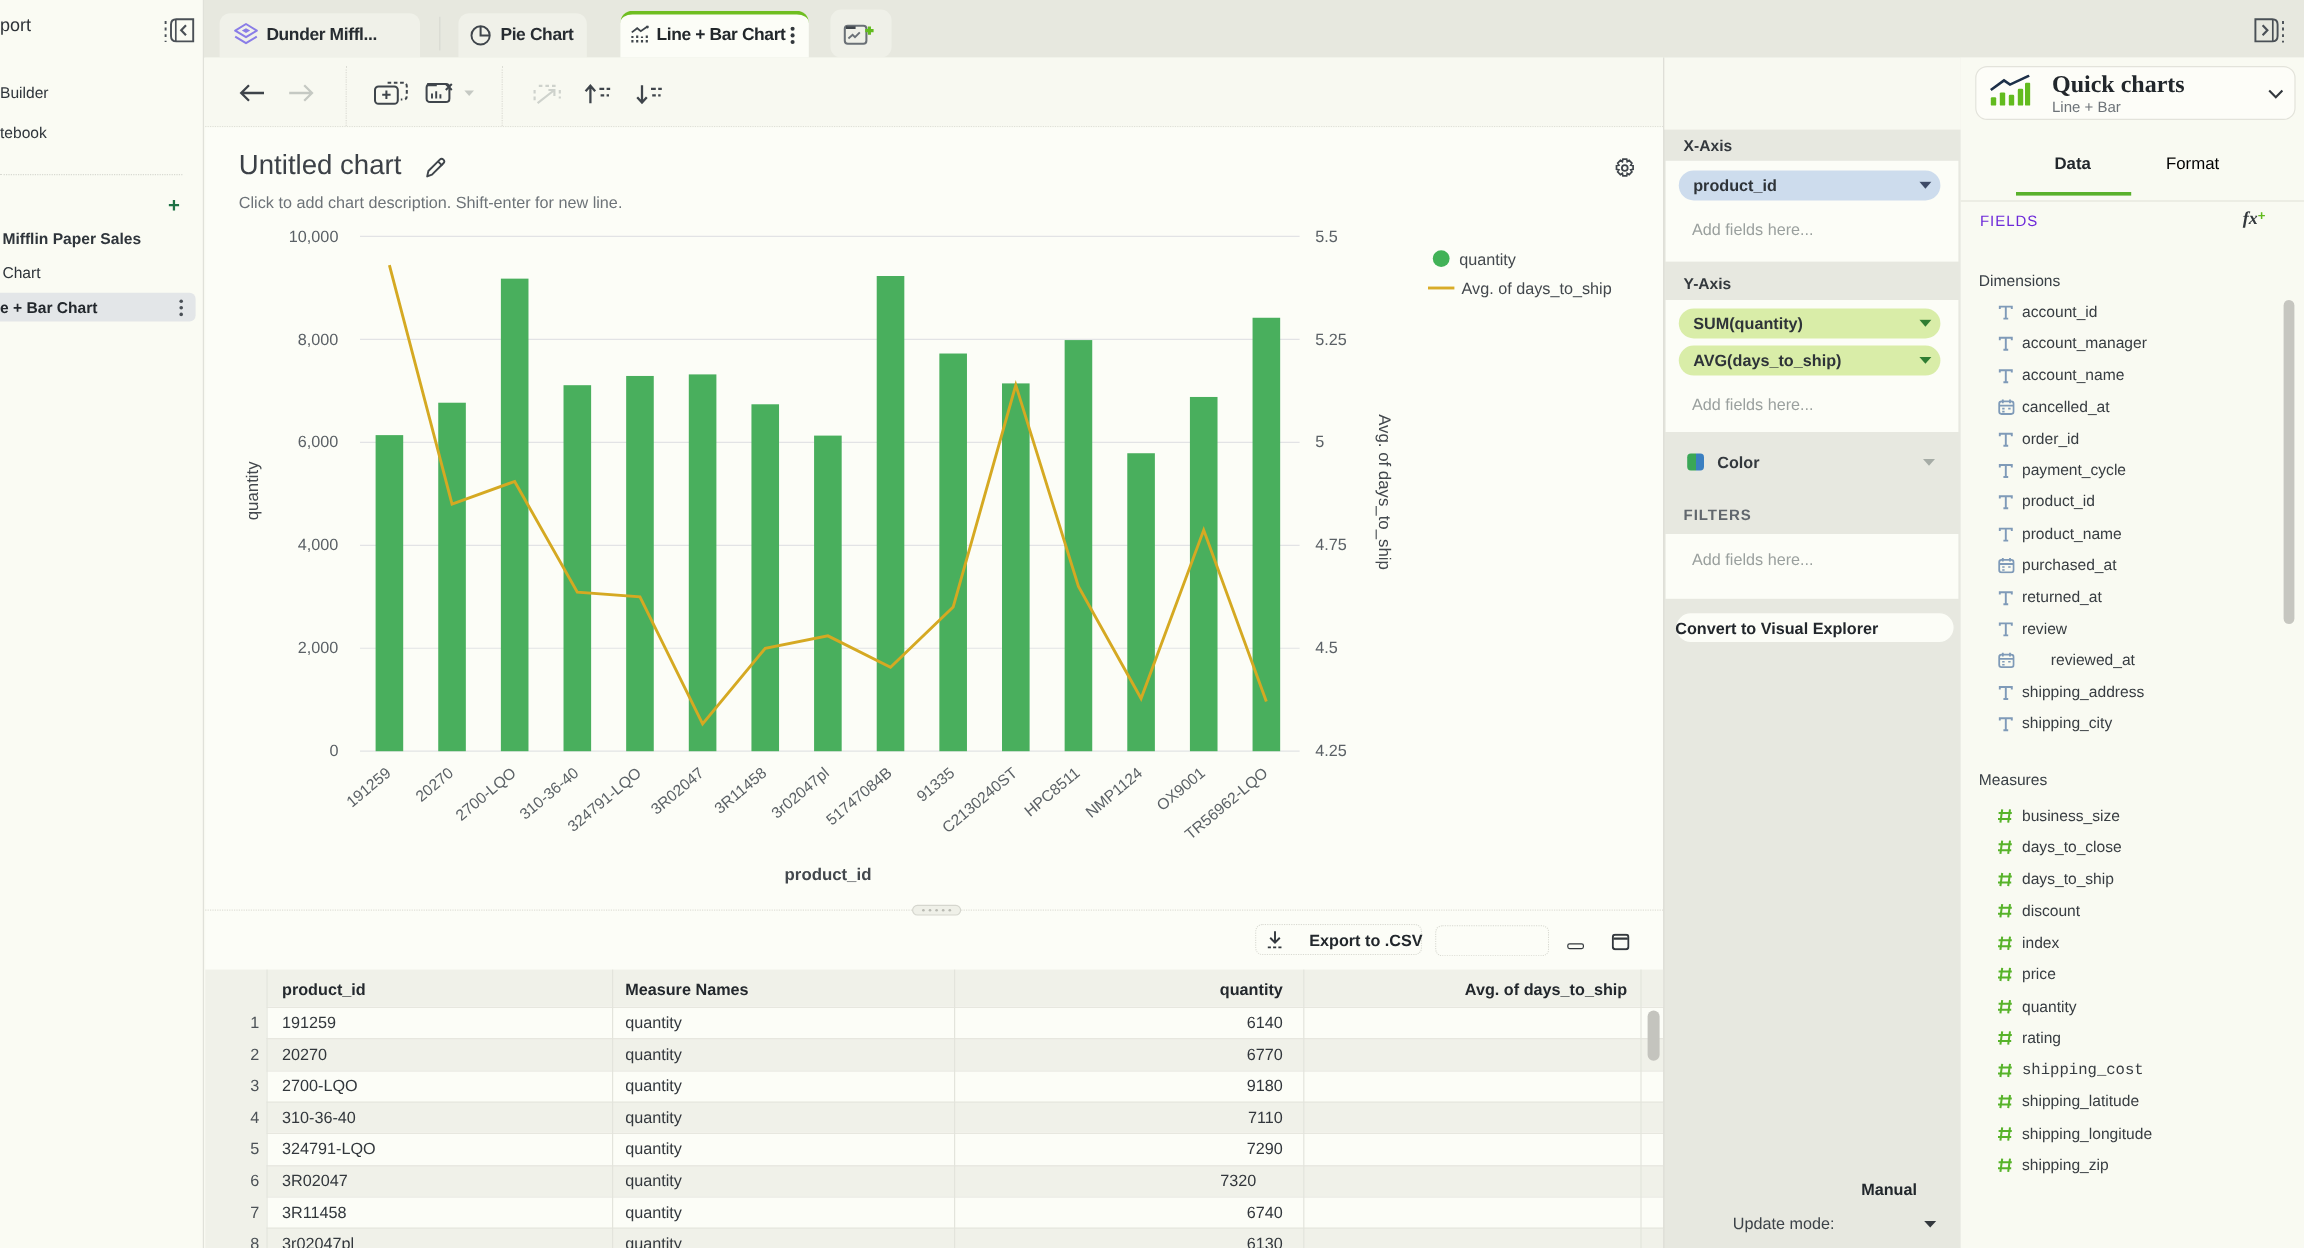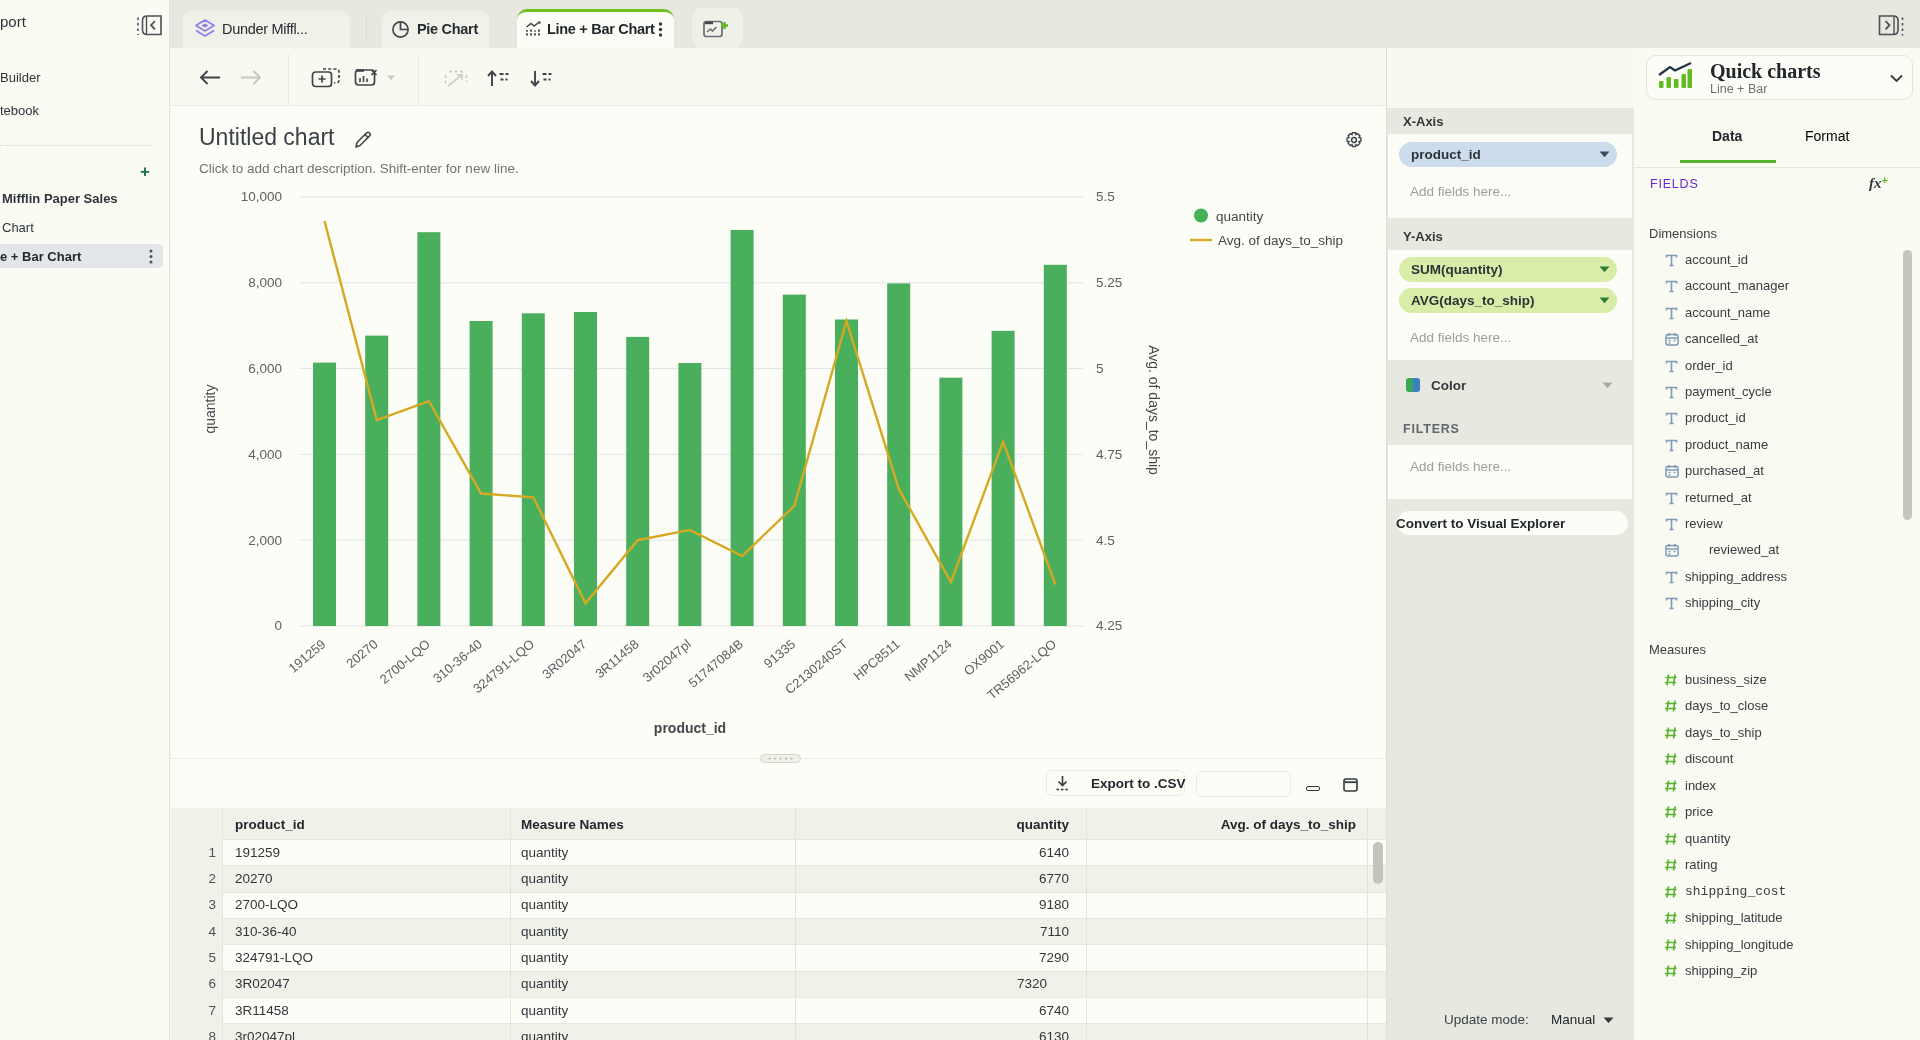--- a/index.html
+++ b/index.html
@@ -36,21 +36,21 @@
       <circle cx="2" cy="13" r="1.5"></circle>
     </g>
   </svg>
 
 <div class="abs" style="left:183px;top:11px;width:167px;height:37px;background:#f0f1e9;border-radius:9px 9px 0 0;"></div>
 <svg class="abs" style="left:194px;top:18px;" width="22" height="24" viewBox="0 0 22 24">
   <path d="M11 2 L20 7.5 L11 13 L2 7.5 Z" fill="none" stroke="#8a7de7" stroke-width="1.7" stroke-linejoin="round"></path>
   <path d="M2 12.5 L11 18 L20 12.5" fill="none" stroke="#8a7de7" stroke-width="1.7" stroke-linejoin="round"></path>
   <path d="M11 5.5 L14.5 7.5 L11 9.5 L7.5 7.5 Z" fill="#8a7de7"></path>
 </svg>
-<div class="abs" style="left:222px;top:21px;font-size:14.5px;letter-spacing:-0.3px;font-weight:normal;color:#272c31;">Dunder Miffl...</div>
+<div class="abs" style="left:222px;top:21px;font-size:14.5px;letter-spacing:-0.3px;font-weight:bold;color:#272c31;">Dunder Miffl...</div>
 <div class="abs" style="left:366px;top:14px;height:28px;border-left:1px solid #d8d9d1;"></div>
 <div class="abs" style="left:382px;top:11px;width:107px;height:37px;background:#f0f1e9;border-radius:9px 9px 0 0;"></div>
 <svg class="abs" style="left:391px;top:20px;" width="19" height="19" viewBox="0 0 19 19">
   <circle cx="9.5" cy="9.5" r="7.6" fill="none" stroke="#3f454b" stroke-width="1.6"></circle>
   <path d="M9.5 1.9 v7.6 h7.6" fill="none" stroke="#3f454b" stroke-width="1.7"></path>
 </svg>
 <div class="abs" style="left:417px;top:21px;font-size:14.5px;letter-spacing:-0.3px;font-weight:bold;color:#272c31;">Pie Chart</div>
 <div class="abs" style="left:517px;top:9px;width:157px;height:39px;background:#fcfdf7;border-radius:10px 10px 0 0;border-top:3px solid #6fbe20;"></div>
 <svg class="abs" style="left:525px;top:21px;" width="17" height="15" viewBox="0 0 17 15">
   <path d="M2 14.5 v-5.5 M6 14.5 v-7.5 M10 14.5 v-5 M14 14.5 v-7" stroke="#3f454b" stroke-width="1.8" stroke-dasharray="2.2 1.6"></path>
@@ -310,21 +310,21 @@
 <div class="abs" style="left:1431px;top:378px;font-size:13.5px;font-weight:bold;color:#33383d;">Color</div>
 <svg class="abs" style="left:1602px;top:382px;" width="11" height="7" viewBox="0 0 11 7">
     <path d="M0.5 0.5 L5.5 6.2 L10.5 0.5 Z" fill="#a6aca6"></path>
   </svg>
 <div class="abs" style="left:1403px;top:422px;font-size:12.5px;font-weight:bold;letter-spacing:.8px;color:#61676d;">FILTERS</div>
 <div class="abs" style="left:1388px;top:445px;width:244px;height:54px;background:#fcfdf7;"></div>
 <div class="abs" style="left:1410px;top:459px;font-size:13.5px;color:#9aa09e;">Add fields here...</div>
 <div class="abs" style="left:1396px;top:510px;width:233px;height:26px;background:#fcfdf7;border-radius:13px;border:1px solid #e7e8e0;"></div>
 <div class="abs" style="left:1396px;top:516px;width:233px;text-align:left;font-size:13.5px;font-weight:bold;color:#22272c;">Convert to Visual Explorer</div>
 <div class="abs" style="left:1444px;top:1012px;font-size:13.5px;color:#3c4248;">Update mode:</div>
-<div class="abs" style="left:1551px;top:1012px;font-size:13.5px;font-weight:normal;color:#22272c;">Manual</div>
+<div class="abs" style="left:1551px;top:984px;font-size:13.5px;font-weight:bold;color:#22272c;">Manual</div>
 <svg class="abs" style="left:1603px;top:1017px;" width="11" height="7" viewBox="0 0 11 7">
     <path d="M0.5 0.5 L5.5 6 L10.5 0.5 Z" fill="#33383d"></path>
   </svg>
 
 <div class="abs" id="rightpanel" style="left:1634px;top:48px;width:286px;height:992px;background:#f9faf2;"></div>
 
 <div class="abs" style="left:1646px;top:55px;width:267px;height:45px;background:#fdfdf8;border:1px solid #e3e3db;border-radius:10px;"></div>
 <svg class="abs" style="left:1658px;top:62px;" width="34" height="27" viewBox="0 0 34 27">
   <g fill="#62bb1e">
     <rect x="1" y="19" width="4.5" height="7" rx="1"></rect>

